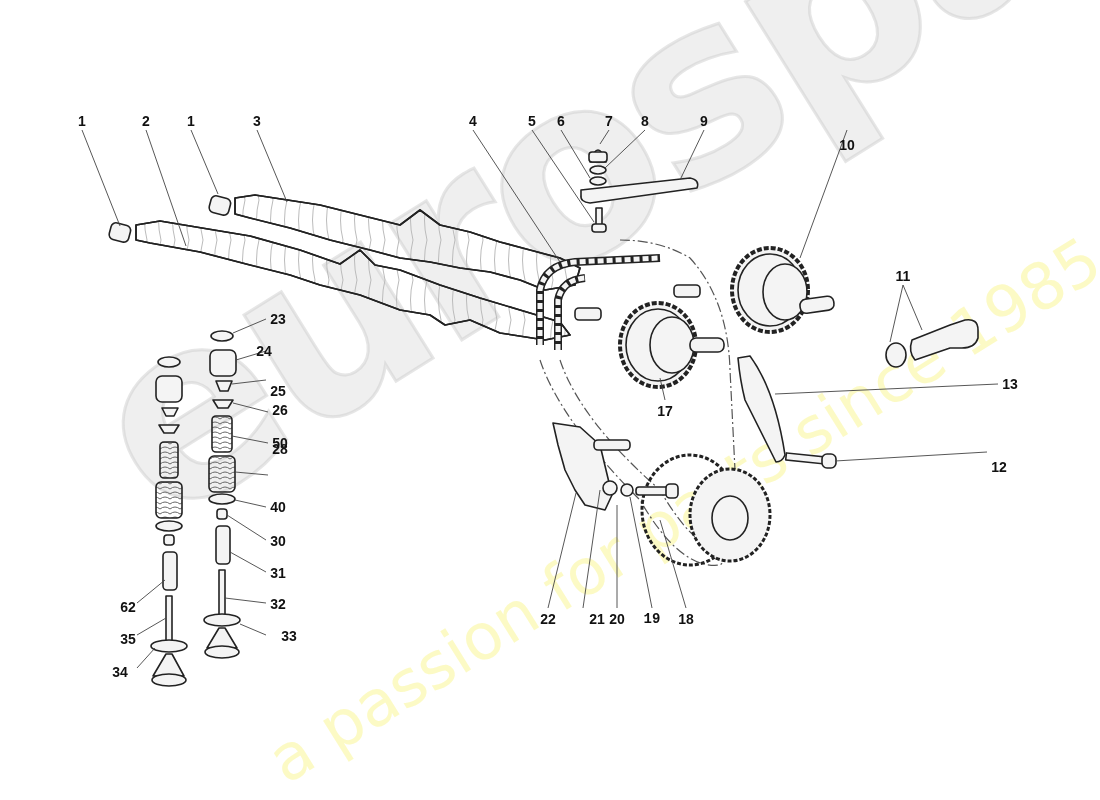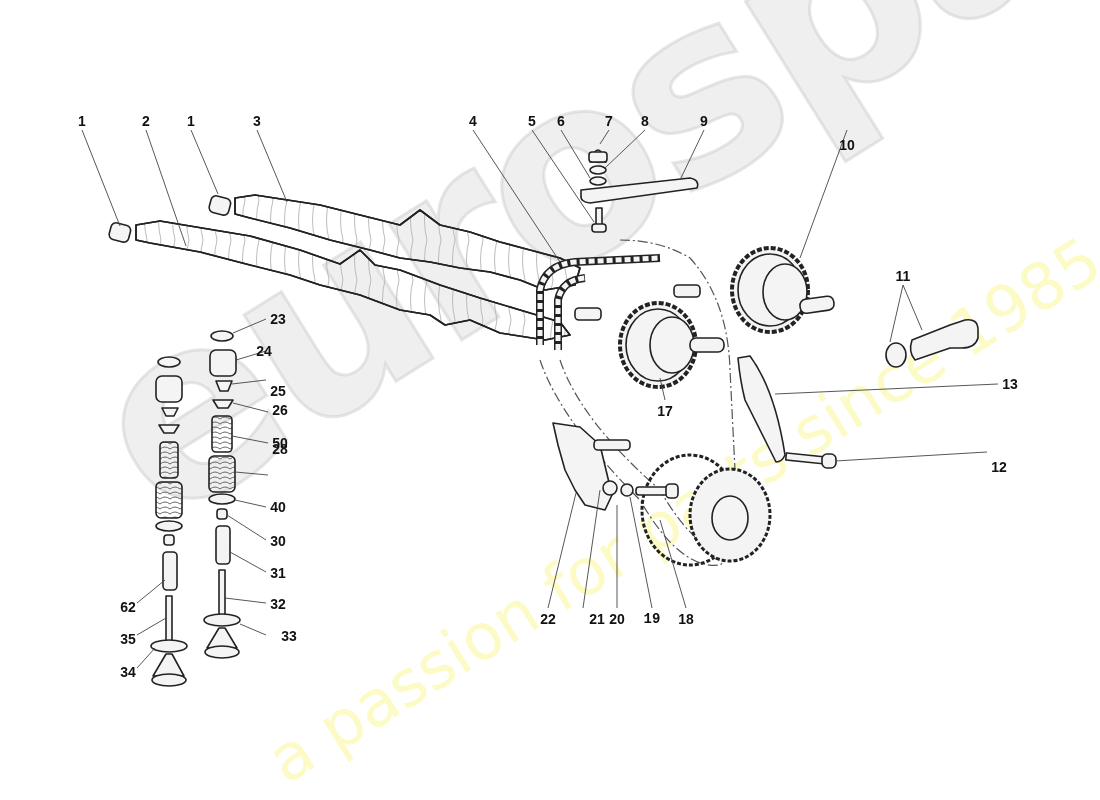--- a/index.html
+++ b/index.html
@@ -225,14 +225,14 @@
     <div class="callout" style="left: 280px; top: 410px;">26</div>
     <div class="callout" style="left: 280px; top: 443px;">50</div>
     <div class="callout" style="left: 280px; top: 449px;">28</div>
     <div class="callout" style="left: 278px; top: 507px;">40</div>
     <div class="callout" style="left: 278px; top: 541px;">30</div>
     <div class="callout" style="left: 278px; top: 573px;">31</div>
     <div class="callout" style="left: 278px; top: 604px;">32</div>
     <div class="callout" style="left: 289px; top: 636px;">33</div>
     <div class="callout" style="left: 128px; top: 607px;">62</div>
     <div class="callout" style="left: 128px; top: 639px;">35</div>
-    <div class="callout" style="left: 128px; top: 672px;">34</div>
+    <div class="callout" style="left: 120px; top: 672px;">34</div>
   </div>
 
 </body></html>

